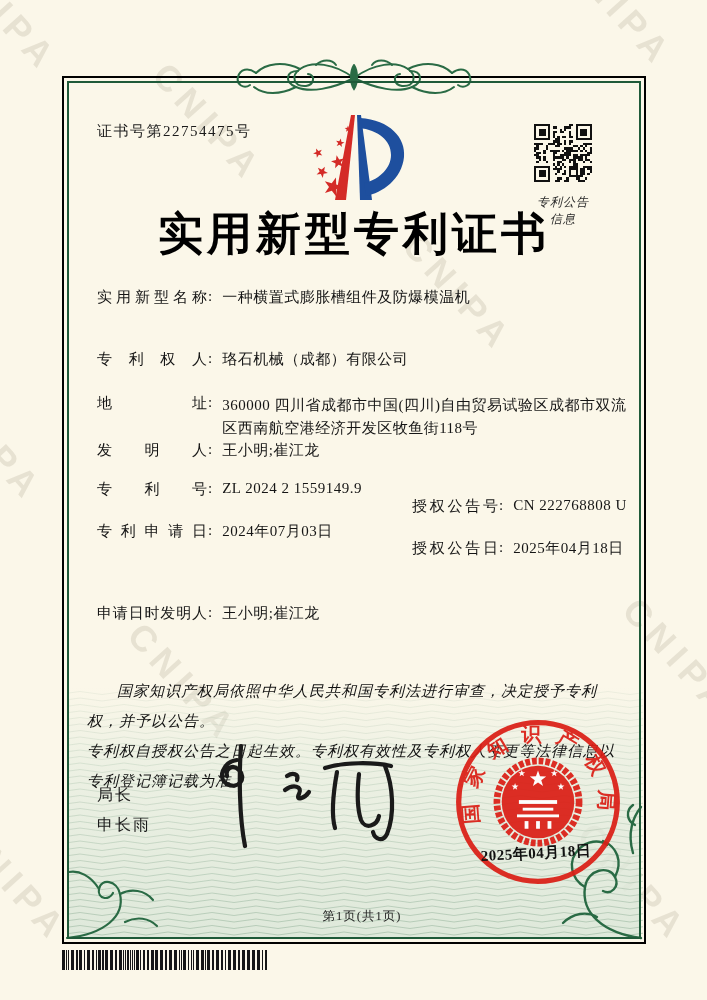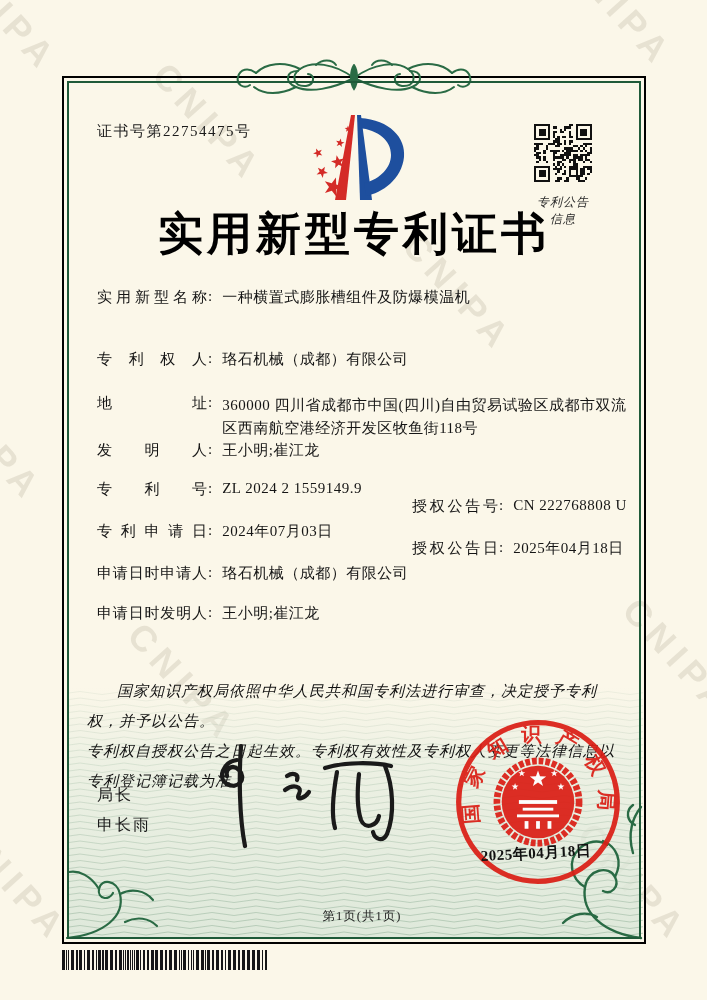--- a/index.html
+++ b/index.html
@@ -401,23 +401,20 @@
       <span class="rcol">
         <span class="lbl-r">授权公告号</span><span class="colon">:</span><span class="val">CN 222768808 U</span>
       </span>
     </div>
     <div class="row r-dates">
       <span class="lbl">专利申请日</span><span class="colon">:</span><span class="val">2024年07月03日</span>
       <span class="rcol">
         <span class="lbl-r">授权公告日</span><span class="colon">:</span><span class="val">2025年04月18日</span>
       </span>
     </div>
-    <div class="row r-app">
-      <span class="lbl">申请日时申请人</span><span class="colon">:</span><span class="val">珞石机械（成都）有限公司</span>
-    </div>
     <div class="row r-inv2">
       <span class="lbl">申请日时发明人</span><span class="colon">:</span><span class="val">王小明;崔江龙</span>
     </div>
 
     <div class="statement">
       <div class="l1">国家知识产权局依照中华人民共和国专利法进行审查，决定授予专利权，并予以公告。</div>
       <div class="l2">专利权自授权公告之日起生效。专利权有效性及专利权人变更等法律信息以专利登记簿记载为准。</div>
     </div>
 
     <div class="director">

